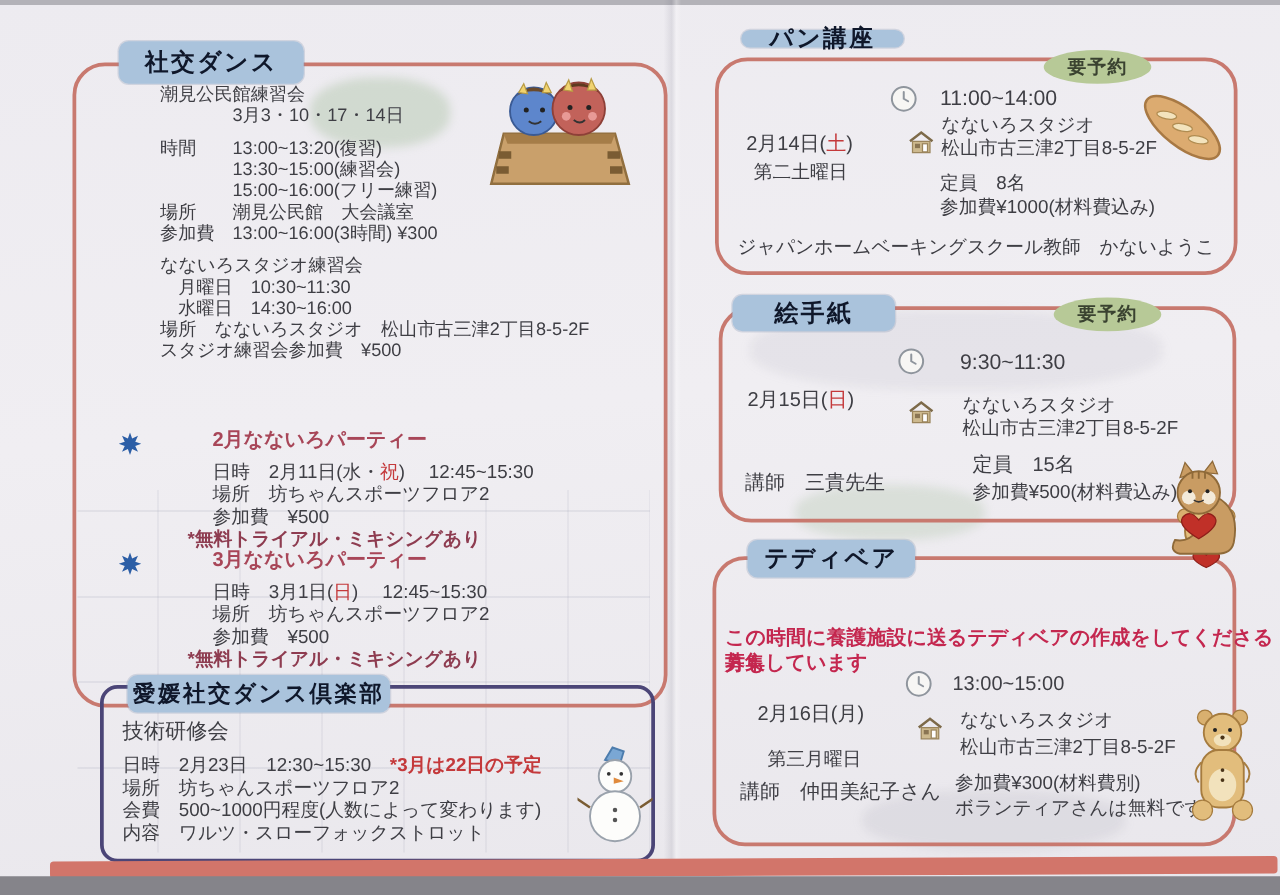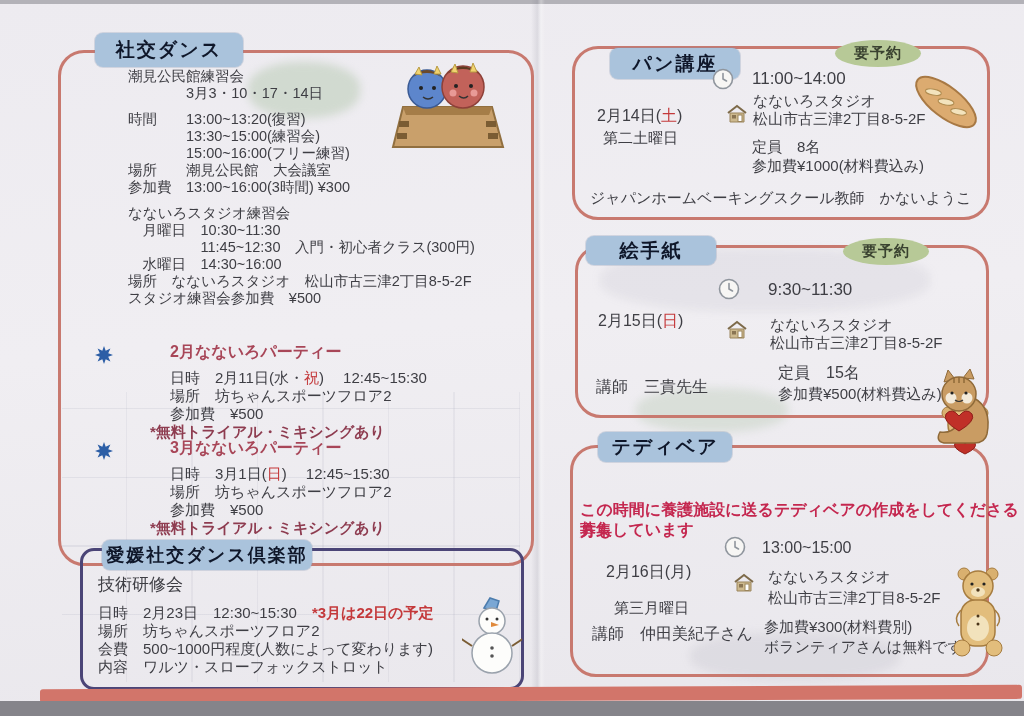--- a/index.html
+++ b/index.html
@@ -89,21 +89,20 @@
   <div class="abs" style="left:128px;top:68px;width:392px;">
     <div class="ln">潮見公民館練習会</div>
     <div class="ln">　　　　3月3・10・17・14日</div>
     <div class="ln mt">時間　　13:00~13:20(復習)</div>
     <div class="ln">　　　　13:30~15:00(練習会)</div>
     <div class="ln">　　　　15:00~16:00(フリー練習)</div>
     <div class="ln">場所　　潮見公民館　大会議室</div>
     <div class="ln">参加費　13:00~16:00(3時間) ¥300</div>
     <div class="ln mt">なないろスタジオ練習会</div>
     <div class="ln">　月曜日　10:30~11:30</div>
-    <div class="ln">　　　　　11:45~12:30　入門・初心者クラス(300円)</div>
     <div class="ln">　水曜日　14:30~16:00</div>
     <div class="ln">場所　なないろスタジオ　松山市古三津2丁目8-5-2F</div>
     <div class="ln">スタジオ練習会参加費　¥500</div>
   </div>
 
   <svg class="abs" style="left:95px;top:346px;" width="18" height="18" viewBox="0 0 18 18">
     <polygon points="9,0 10.7,4.8 15.4,2.6 13.2,7.3 18,9 13.2,10.7 15.4,15.4 10.7,13.2 9,18 7.3,13.2 2.6,15.4 4.8,10.7 0,9 4.8,7.3 2.6,2.6 7.3,4.8" fill="#2c5ea6"></polygon>
   </svg>
   <div class="abs" style="left:150px;top:342px;width:370px;">
     <div class="rose t16" style="margin-left:20px;">2月なないろパーティー</div>
@@ -141,21 +140,21 @@
     <circle cx="25" cy="23" r="1.5" fill="#333"></circle>
       <circle cx="35" cy="23" r="1.5" fill="#333"></circle>
     <polygon points="29,26 37,29 29,31" fill="#e08a3c"></polygon>
     <line x1="10" y1="50" x2="-2" y2="42" stroke="#7a5c33" stroke-width="2"></line>
     <line x1="50" y1="50" x2="62" y2="42" stroke="#7a5c33" stroke-width="2"></line>
     <circle cx="30" cy="52" r="1.8" fill="#555"></circle>
       <circle cx="30" cy="60" r="1.8" fill="#555"></circle>
   </svg>
 
   <div class="box" style="left:572px;top:46px;width:412px;height:168px;"></div>
-  <div class="label" style="left:593px;top:48px;width:130px;height:31px;margin-left:17px;">パン講座</div>
+  <div class="label" style="left:593px;top:24px;width:130px;height:14px;">パン講座</div>
   <div class="badge" style="left:835px;top:40px;width:86px;height:27px;">要予約</div>
   <svg class="abs" style="left:712px;top:68px;" width="22" height="22" viewBox="0 0 22 22">
     <circle cx="11" cy="11" r="9.5" fill="#f7f6f4" stroke="#8f959d" stroke-width="1.6"></circle>
     <path d="M11 5.5 V11 l3.5 2" stroke="#8f959d" stroke-width="1.6" fill="none" stroke-linecap="round"></path>
   </svg>
   <div class="abs row t17" style="left:752px;top:70px;">11:00~14:00</div>
   <div class="abs row t16" style="left:597px;top:107px;"><span>2月14日(</span><span class="red">土</span><span>)</span></div>
   <div class="abs row" style="left:603px;top:129px;">第二土曜日</div>
   <svg class="abs" style="left:726px;top:104px;" width="22" height="20" viewBox="0 0 22 20">
     <path d="M2 9 L11 2 l9 7" fill="none" stroke="#7d6a49" stroke-width="2"></path>

